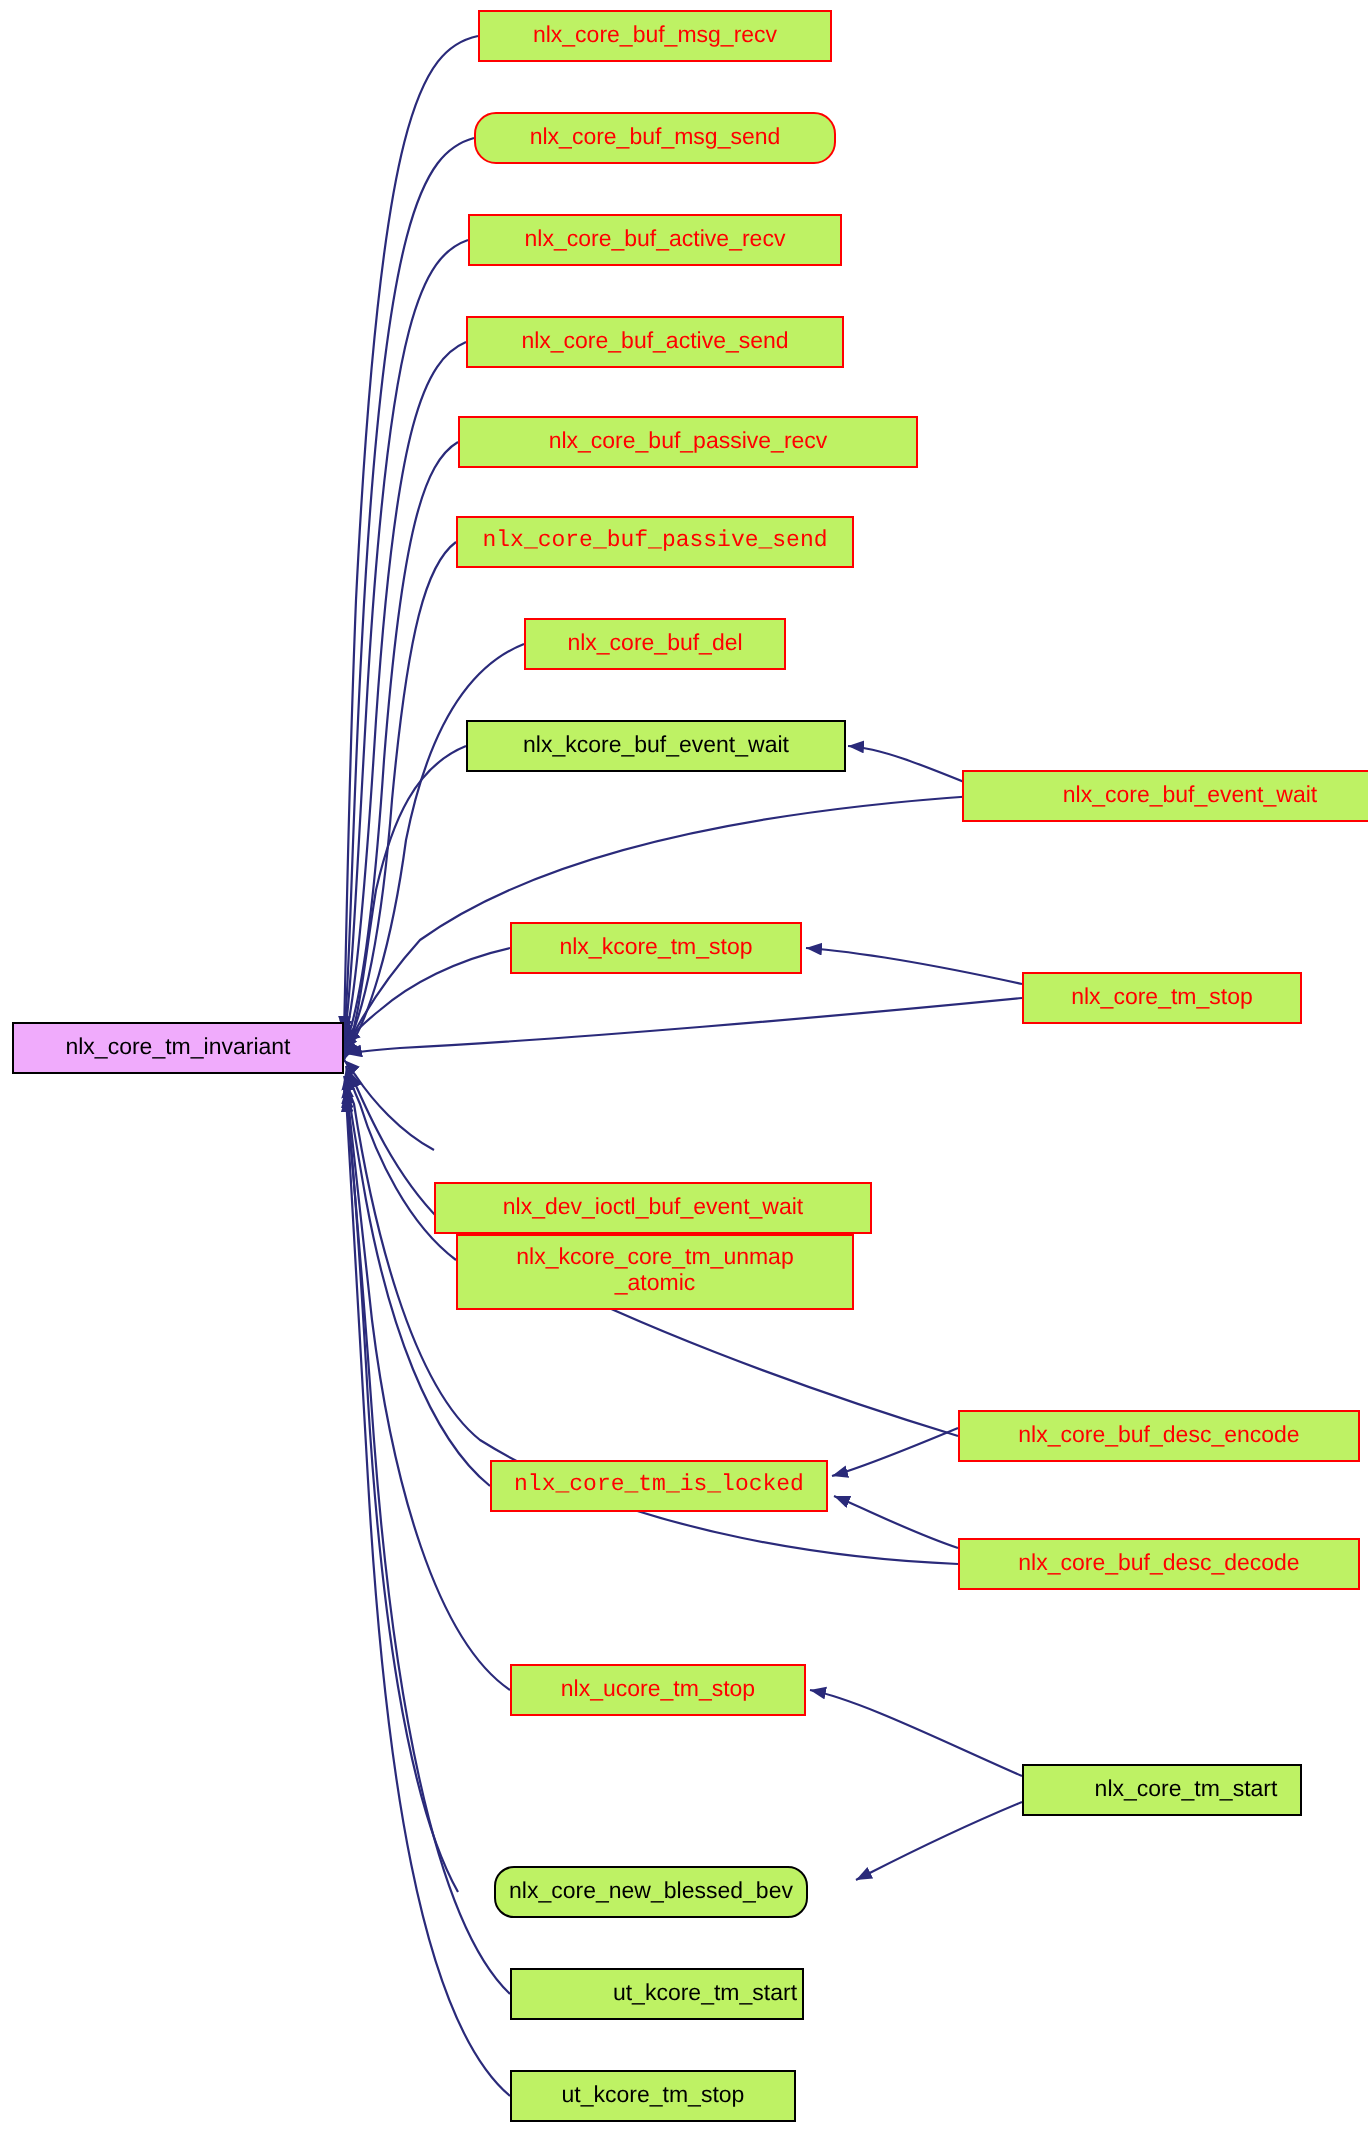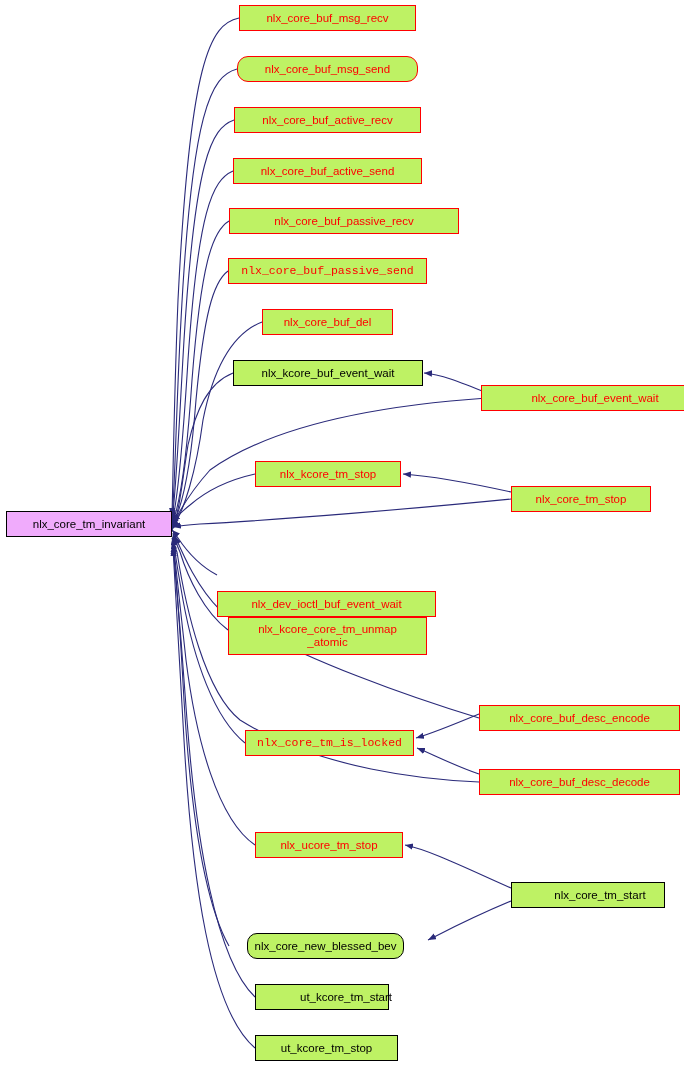--- a/index.html
+++ b/index.html
@@ -102,18 +102,18 @@
   <div class="node" style="left:481px;top:385px;width:228px;height:26px;">nlx_core_buf_event_wait</div>
   <div class="node" style="left:255px;top:461px;width:146px;height:26px;">nlx_kcore_tm_stop</div>
   <div class="node" style="left:511px;top:486px;width:140px;height:26px;">nlx_core_tm_stop</div>
   <div class="node" style="left:217px;top:562px;width:219px;height:26px;margin-top:29px;">nlx_dev_ioctl_buf_event_wait</div>
   <div class="node" style="left:228px;top:617px;width:199px;height:38px;">nlx_kcore_core_tm_unmap
 _atomic</div>
   <div class="node" style="left:479px;top:705px;width:201px;height:26px;">nlx_core_buf_desc_encode</div>
   <div class="node" style="left:245px;top:730px;width:169px;height:26px;font-family:Liberation Mono, monospace;">nlx_core_tm_is_locked</div>
   <div class="node" style="left:479px;top:769px;width:201px;height:26px;">nlx_core_buf_desc_decode</div>
   <div class="node" style="left:255px;top:832px;width:148px;height:26px;">nlx_ucore_tm_stop</div>
-  <div class="node black" style="left:511px;top:882px;width:154px;height:26px;padding-left:24px;">nlx_core_tm_start</div>
+  <div class="node black" style="left:511px;top:882px;width:140px;height:26px;padding-left:24px;">nlx_core_tm_start</div>
   <div class="node black" style="left:247px;top:933px;width:157px;height:26px;border-radius:10px;">nlx_core_new_blessed_bev</div>
-  <div class="node black" style="left:255px;top:984px;width:134px;height:26px;padding-left:48px;">ut_kcore_tm_start</div>
+  <div class="node black" style="left:255px;top:984px;width:147px;height:26px;padding-left:48px;">ut_kcore_tm_start</div>
   <div class="node black" style="left:255px;top:1035px;width:143px;height:26px;">ut_kcore_tm_stop</div>
 
 </div>
 
 </body></html>

